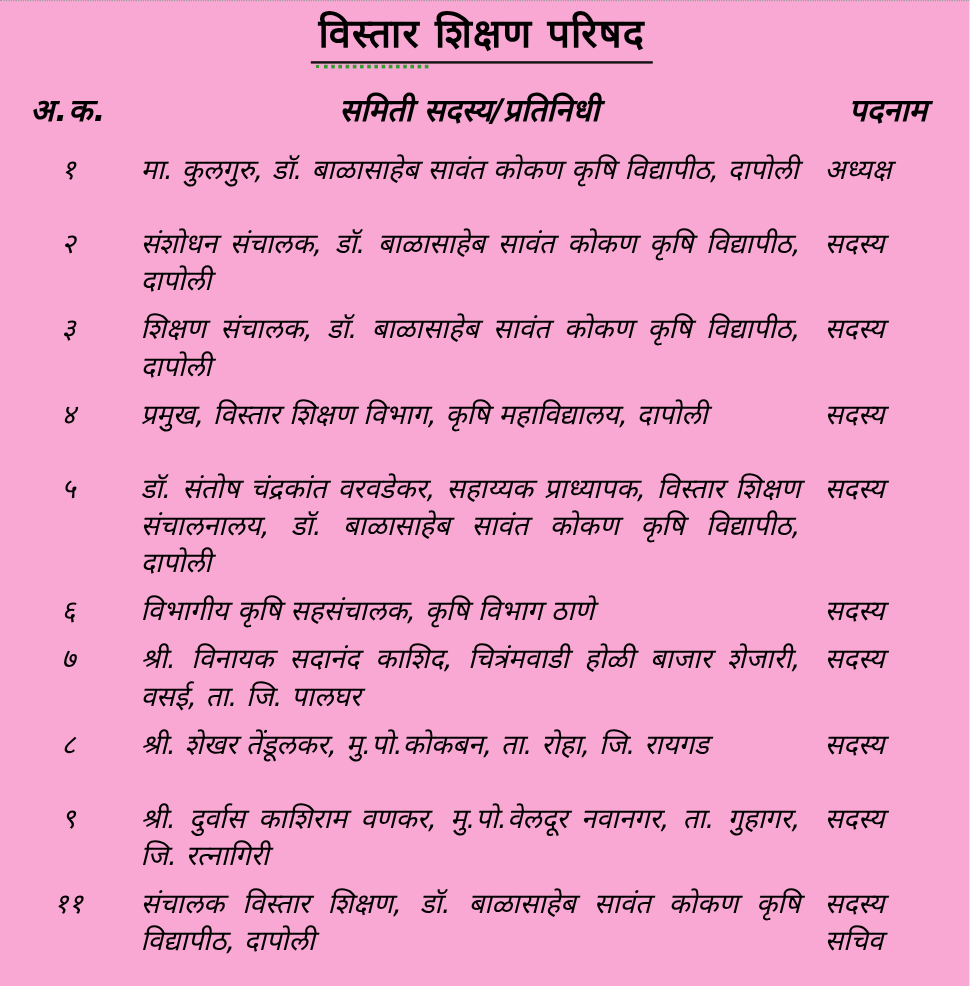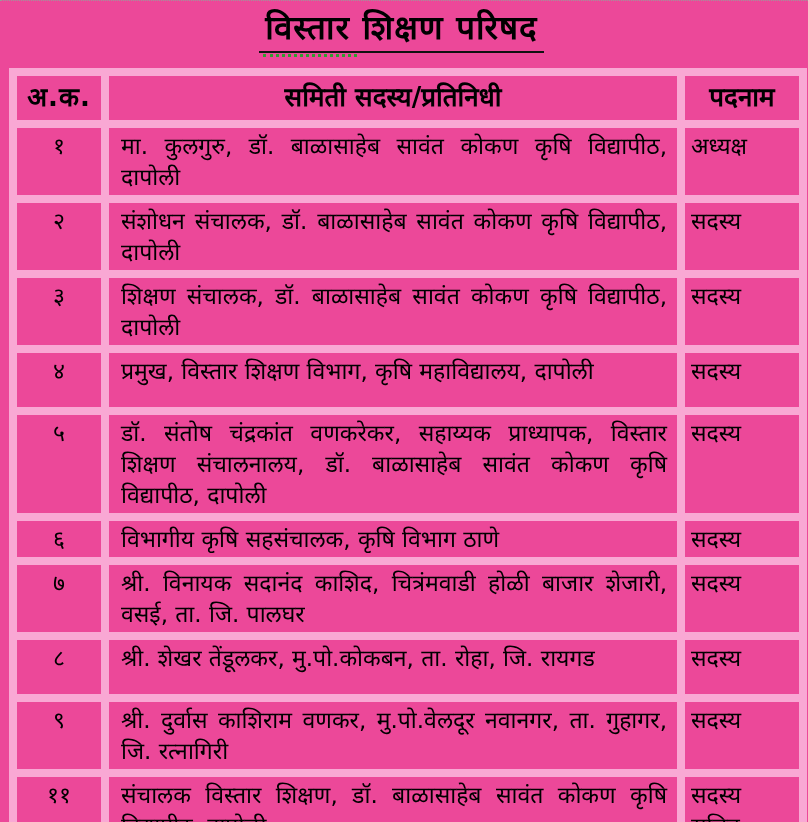--- a/index.html
+++ b/index.html
@@ -9,21 +9,21 @@
     width: 808px;
   }
   body {
     font-family: "DejaVu Sans", "Liberation Sans", sans-serif;
     color: #000000;
     position: relative;
   }
   .page {
     width: 808px;
     height: 822px;
-    background: #ec4899;
+    background: #f9a8d4;
     position: relative;
     overflow: hidden;
   }
   .top-boundary {
     position: absolute;
     top: 0;
     left: 0;
     width: 100%;
     border-top: 1px dotted #9a9a9a;
   }
@@ -53,27 +53,28 @@
   }
   table.council {
     border-collapse: collapse;
     table-layout: fixed;
     width: 790px;
     margin-left: 9px;
     margin-top: 8px;
   }
   table.council th,
   table.council td {
-    border: 8px solid #f9a8d4;
+    border: 4px solid #f9a8d4;
     vertical-align: top;
     box-sizing: border-box;
     font-size: 23px;
     line-height: 31px;
     padding: 3px 6px 2px 6px;
     overflow: hidden;
+    font-style: italic;
   }
   col.c-sr   { width: 92px;  }
   col.c-mem  { width: 576px; }
   col.c-des  { width: 122px; }
   th {
     font-weight: bold;
     font-size: 26px !important;
     text-align: center;
     padding-top: 6px !important;
   }
@@ -136,21 +137,21 @@
       <td class="mem">शिक्षण संचालक, डॉ. बाळासाहेब सावंत कोकण कृषि विद्यापीठ, दापोली</td>
       <td class="des">सदस्य</td>
     </tr>
     <tr class="r2">
       <td class="sr">४</td>
       <td class="mem">प्रमुख, विस्तार शिक्षण विभाग, कृषि महाविद्यालय, दापोली</td>
       <td class="des">सदस्य</td>
     </tr>
     <tr class="r3">
       <td class="sr">५</td>
-      <td class="mem">डॉ. संतोष चंद्रकांत वणकरेकर, सहाय्यक प्राध्यापक, विस्तार शिक्षण संचालनालय, डॉ. बाळासाहेब सावंत कोकण कृषि विद्यापीठ, दापोली</td>
+      <td class="mem">डॉ. संतोष चंद्रकांत वरवडेकर, सहाय्यक प्राध्यापक, विस्तार शिक्षण संचालनालय, डॉ. बाळासाहेब सावंत कोकण कृषि विद्यापीठ, दापोली</td>
       <td class="des">सदस्य</td>
     </tr>
     <tr class="r1">
       <td class="sr">६</td>
       <td class="mem">विभागीय कृषि सहसंचालक, कृषि विभाग ठाणे</td>
       <td class="des">सदस्य</td>
     </tr>
     <tr class="r2">
       <td class="sr">७</td>
       <td class="mem">श्री. विनायक सदानंद काशिद, चित्रंमवाडी होळी बाजार शेजारी, वसई, ता. जि. पालघर</td>

